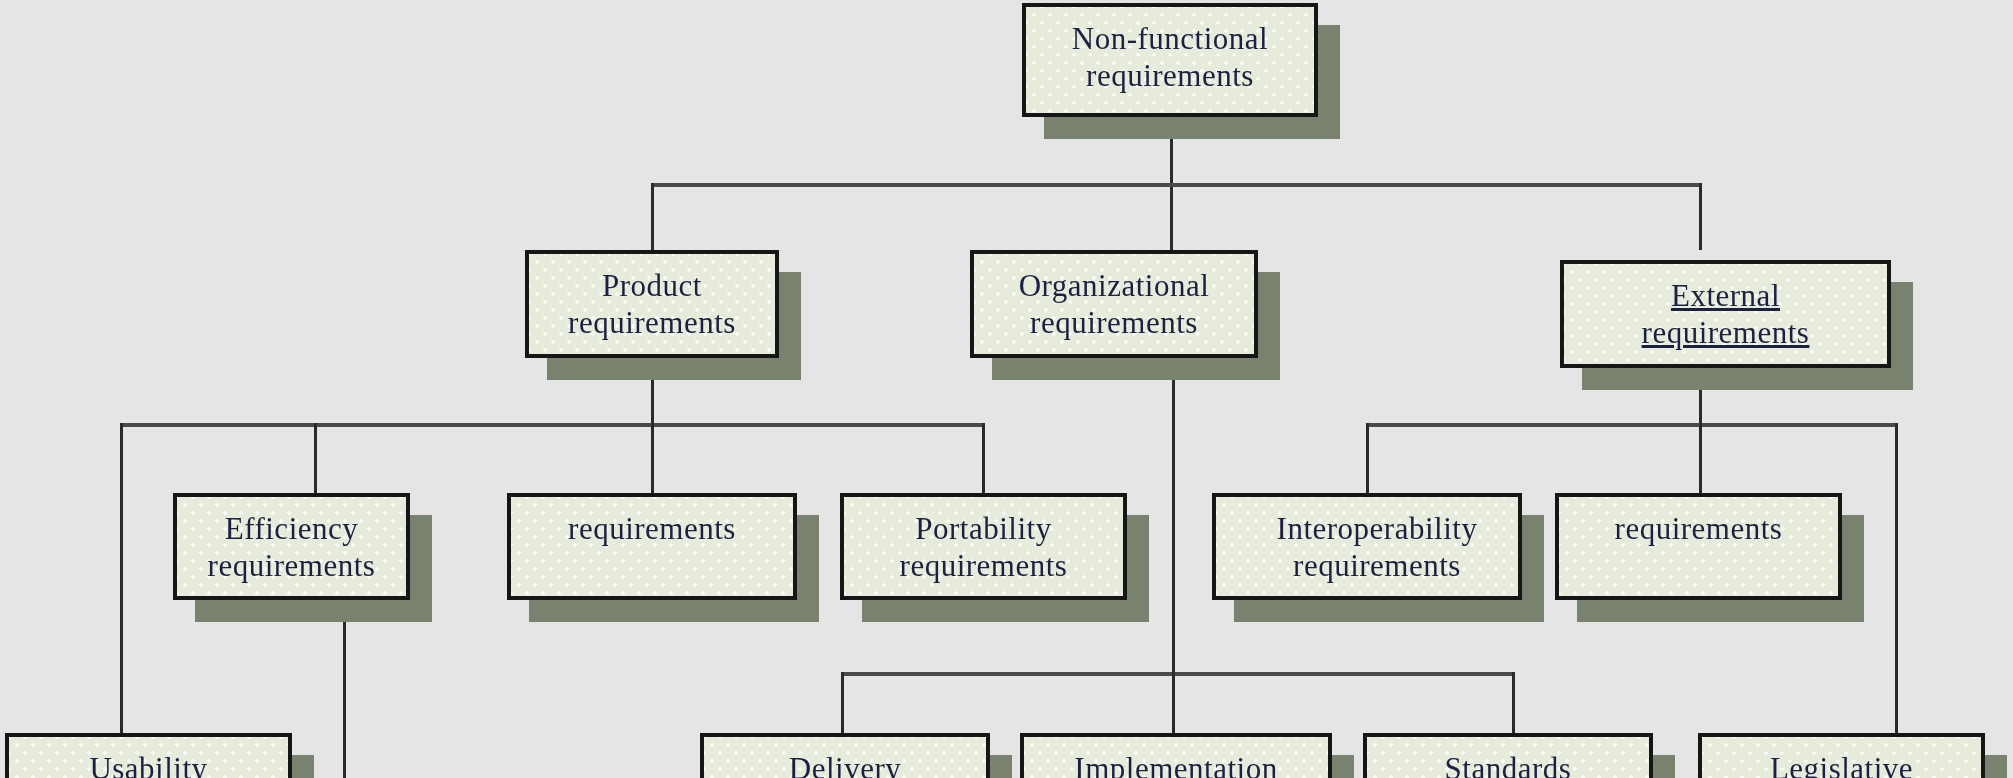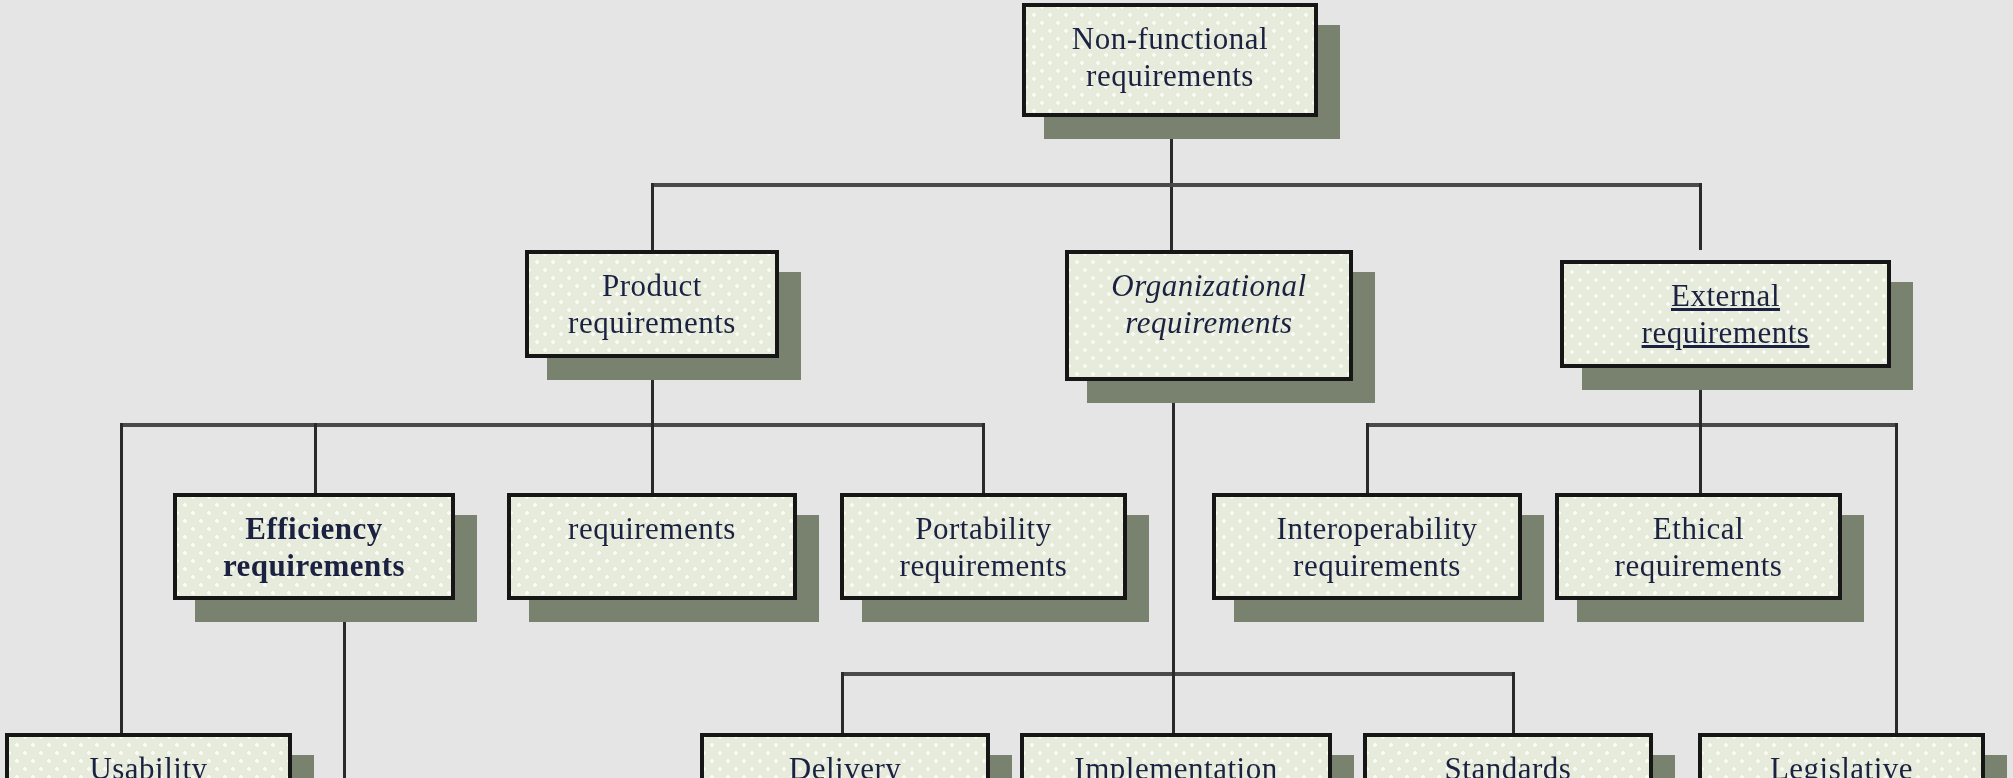--- a/index.html
+++ b/index.html
@@ -64,46 +64,45 @@
 
   <div class="node" style="left:1022px;top:3px;width:296px;height:114px;">
     <span>Non-functional</span>
     <span>requirements</span>
   </div>
 
   <div class="node" style="left:505px;top:250px;width:254px;height:108px;margin-left:20px;">
     <span>Product</span>
     <span>requirements</span>
   </div>
-  <div class="node" style="left:1065px;top:250px;width:288px;height:131px;font-style:italic;">
+  <div class="node" style="left:970px;top:250px;width:288px;height:108px;">
     <span>Organizational</span>
     <span>requirements</span>
   </div>
   <div class="node" style="left:1560px;top:260px;width:331px;height:108px;text-decoration:underline;">
     <span>External</span>
     <span>requirements</span>
   </div>
 
-  <div class="node" style="left:173px;top:493px;width:282px;height:107px;font-weight:bold;">
+  <div class="node" style="left:173px;top:493px;width:237px;height:107px;">
     <span>Efficiency</span>
     <span>requirements</span>
   </div>
   <div class="node" style="left:507px;top:493px;width:290px;height:107px;">
     <span>requirements</span>
   </div>
   <div class="node" style="left:840px;top:493px;width:287px;height:107px;">
     <span>Portability</span>
     <span>requirements</span>
   </div>
   <div class="node" style="left:1212px;top:493px;width:310px;height:107px;padding-left:20px;">
     <span>Interoperability</span>
     <span>requirements</span>
   </div>
   <div class="node" style="left:1555px;top:493px;width:287px;height:107px;">
-    <span>Ethical</span>
     <span>requirements</span>
   </div>
 
   <div class="node" style="left:5px;top:733px;width:287px;height:107px;">
     <span>Usability</span>
   </div>
   <div class="node" style="left:700px;top:733px;width:290px;height:107px;">
     <span>Delivery</span>
   </div>
   <div class="node" style="left:1020px;top:733px;width:312px;height:107px;">

